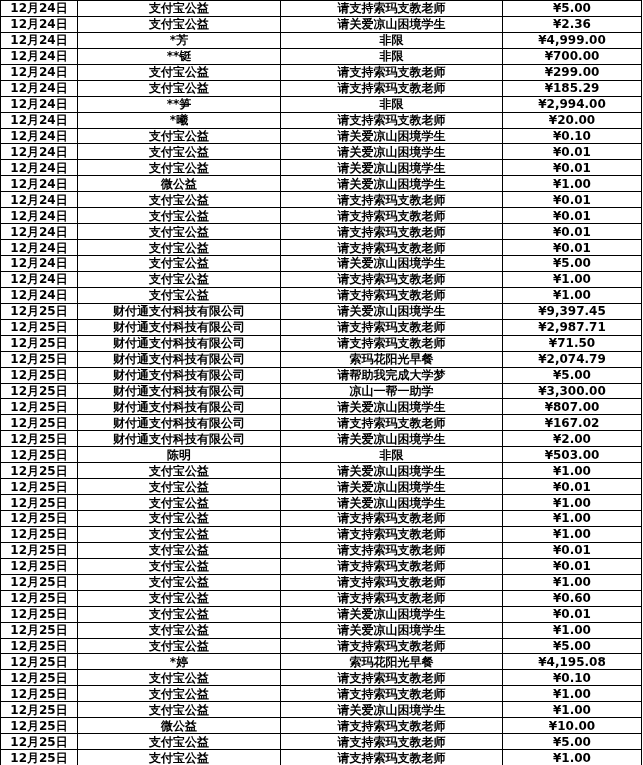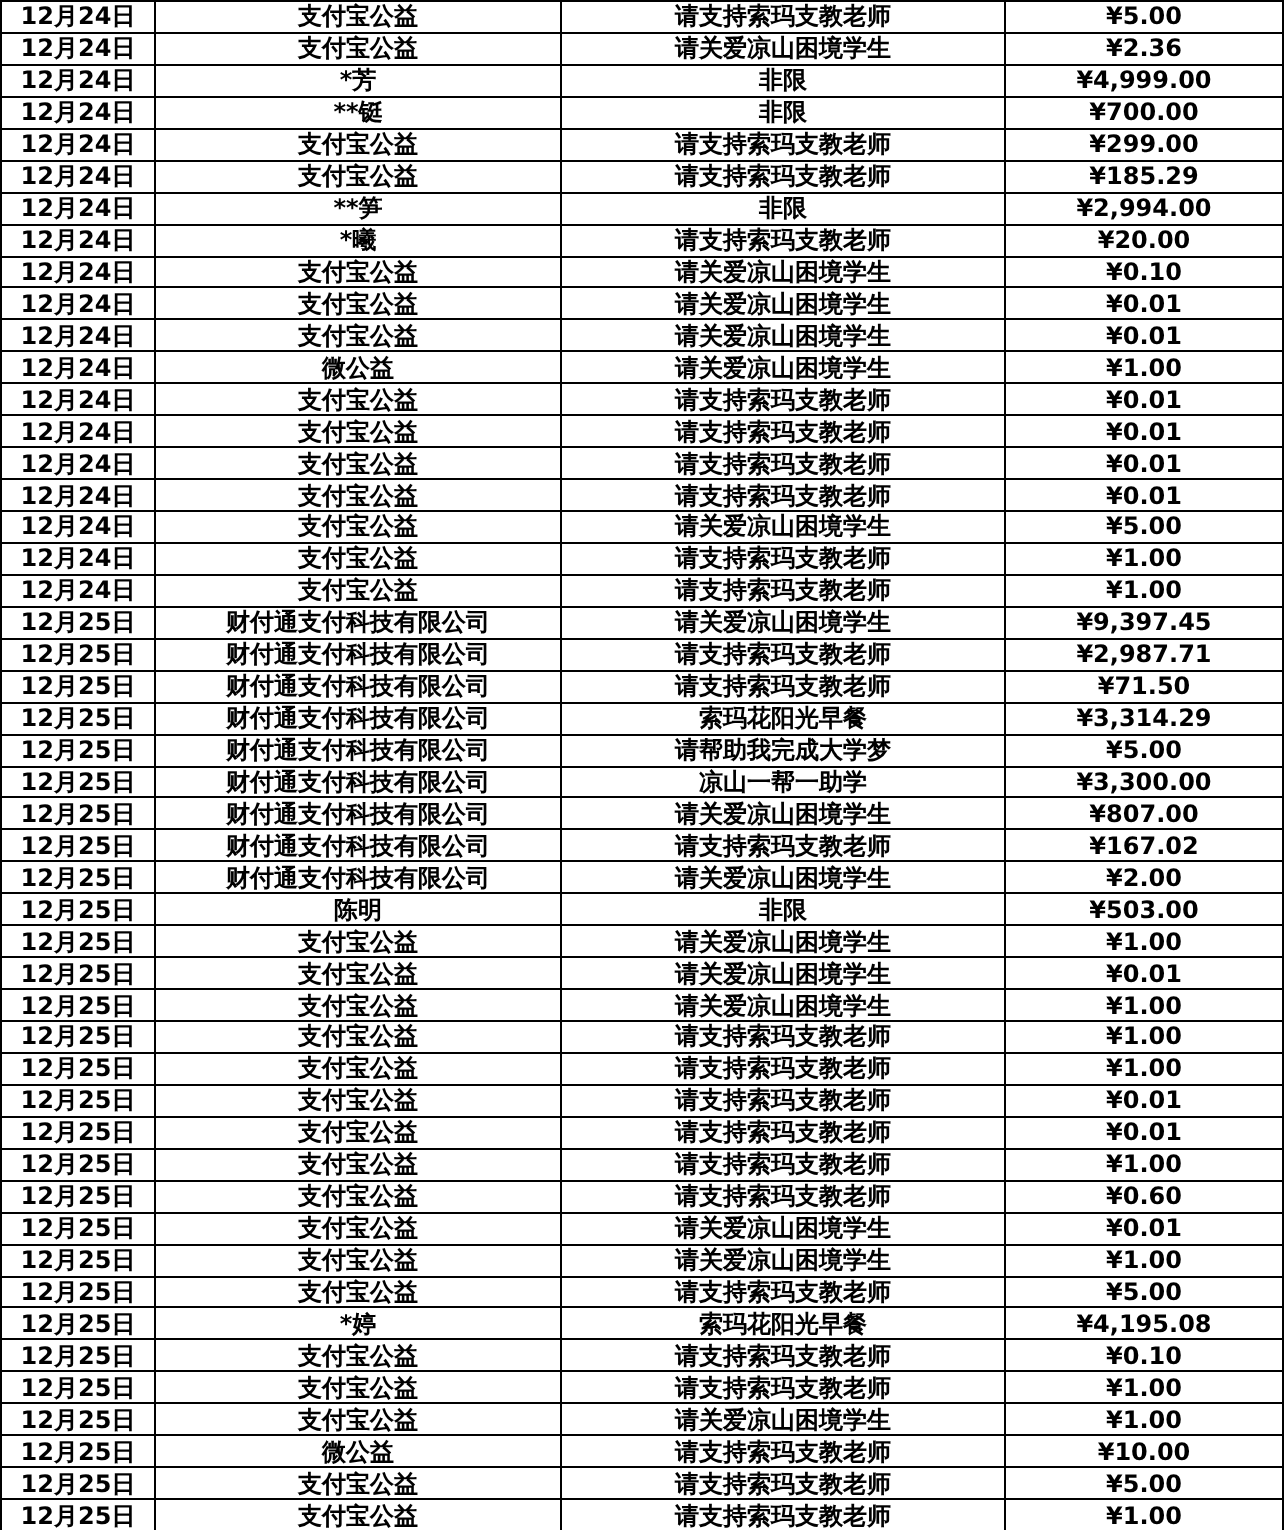--- a/index.html
+++ b/index.html
@@ -180,21 +180,21 @@
         <tr>
           <td>12月25日</td>
           <td>财付通支付科技有限公司</td>
           <td>请支持索玛支教老师</td>
           <td>¥71.50</td>
         </tr>
         <tr>
           <td>12月25日</td>
           <td>财付通支付科技有限公司</td>
           <td>索玛花阳光早餐</td>
-          <td>¥3,314.29</td>
+          <td>¥2,074.79</td>
         </tr>
         <tr>
           <td>12月25日</td>
           <td>财付通支付科技有限公司</td>
           <td>请帮助我完成大学梦</td>
           <td>¥5.00</td>
         </tr>
         <tr>
           <td>12月25日</td>
           <td>财付通支付科技有限公司</td>

